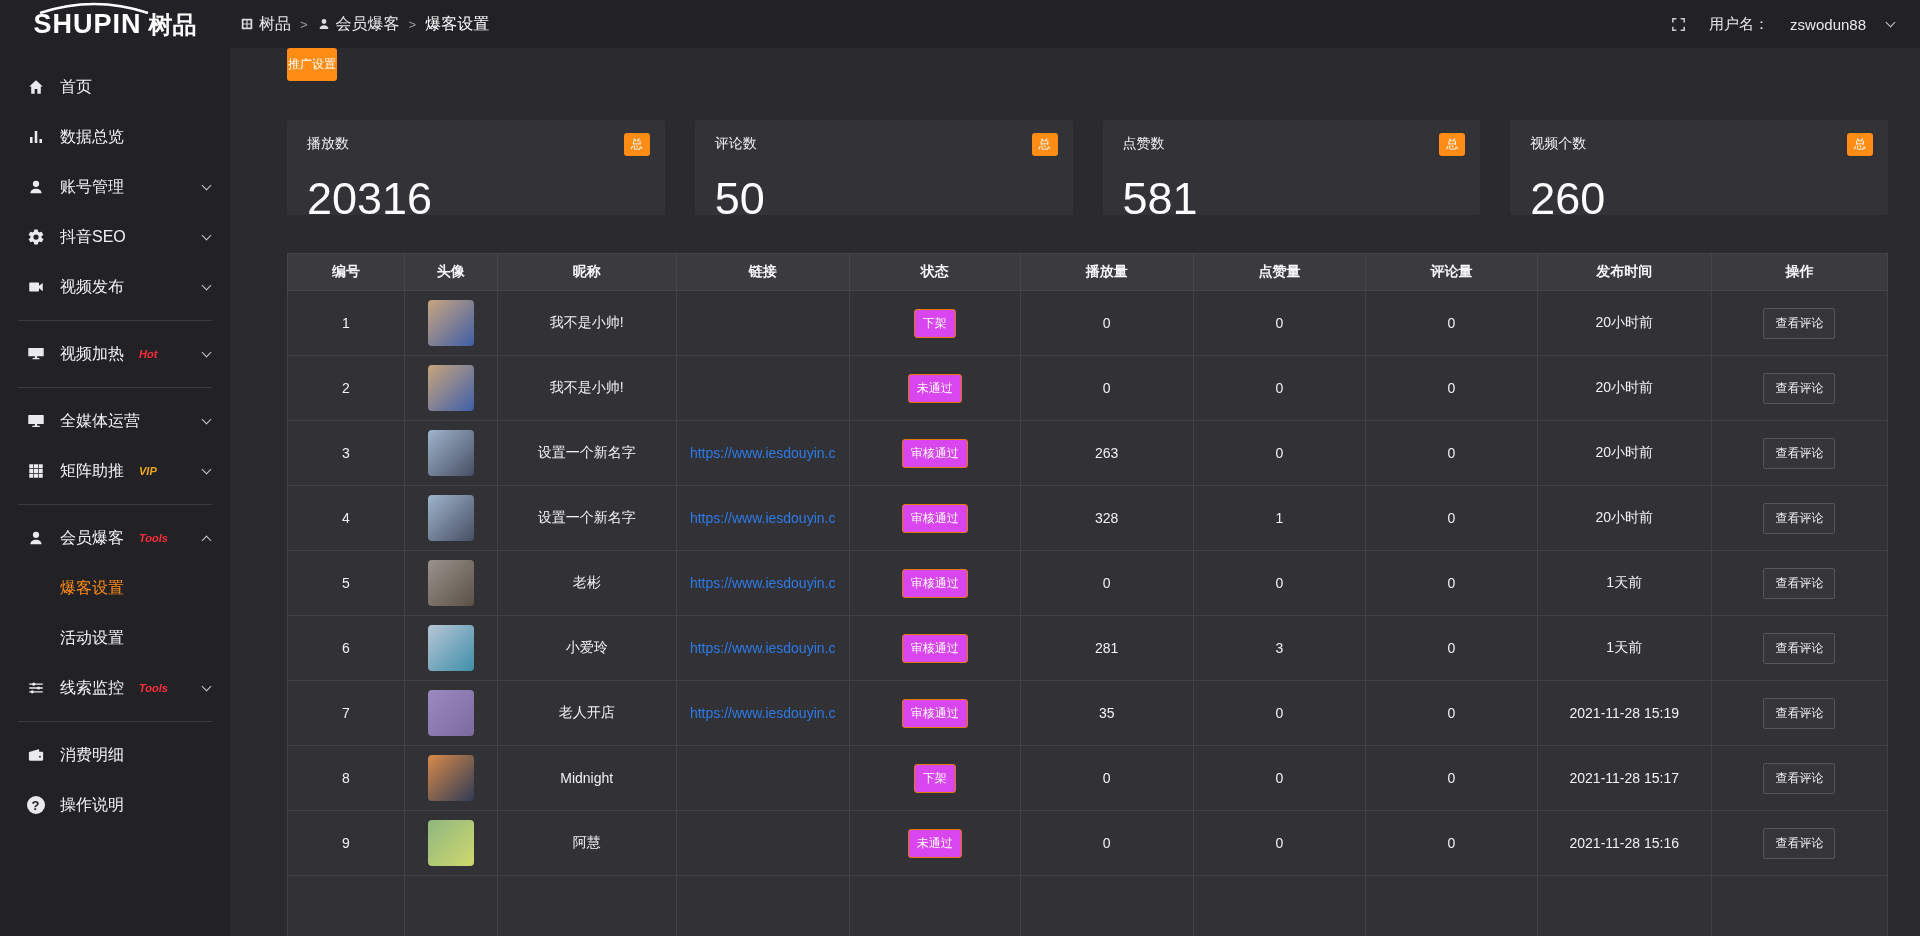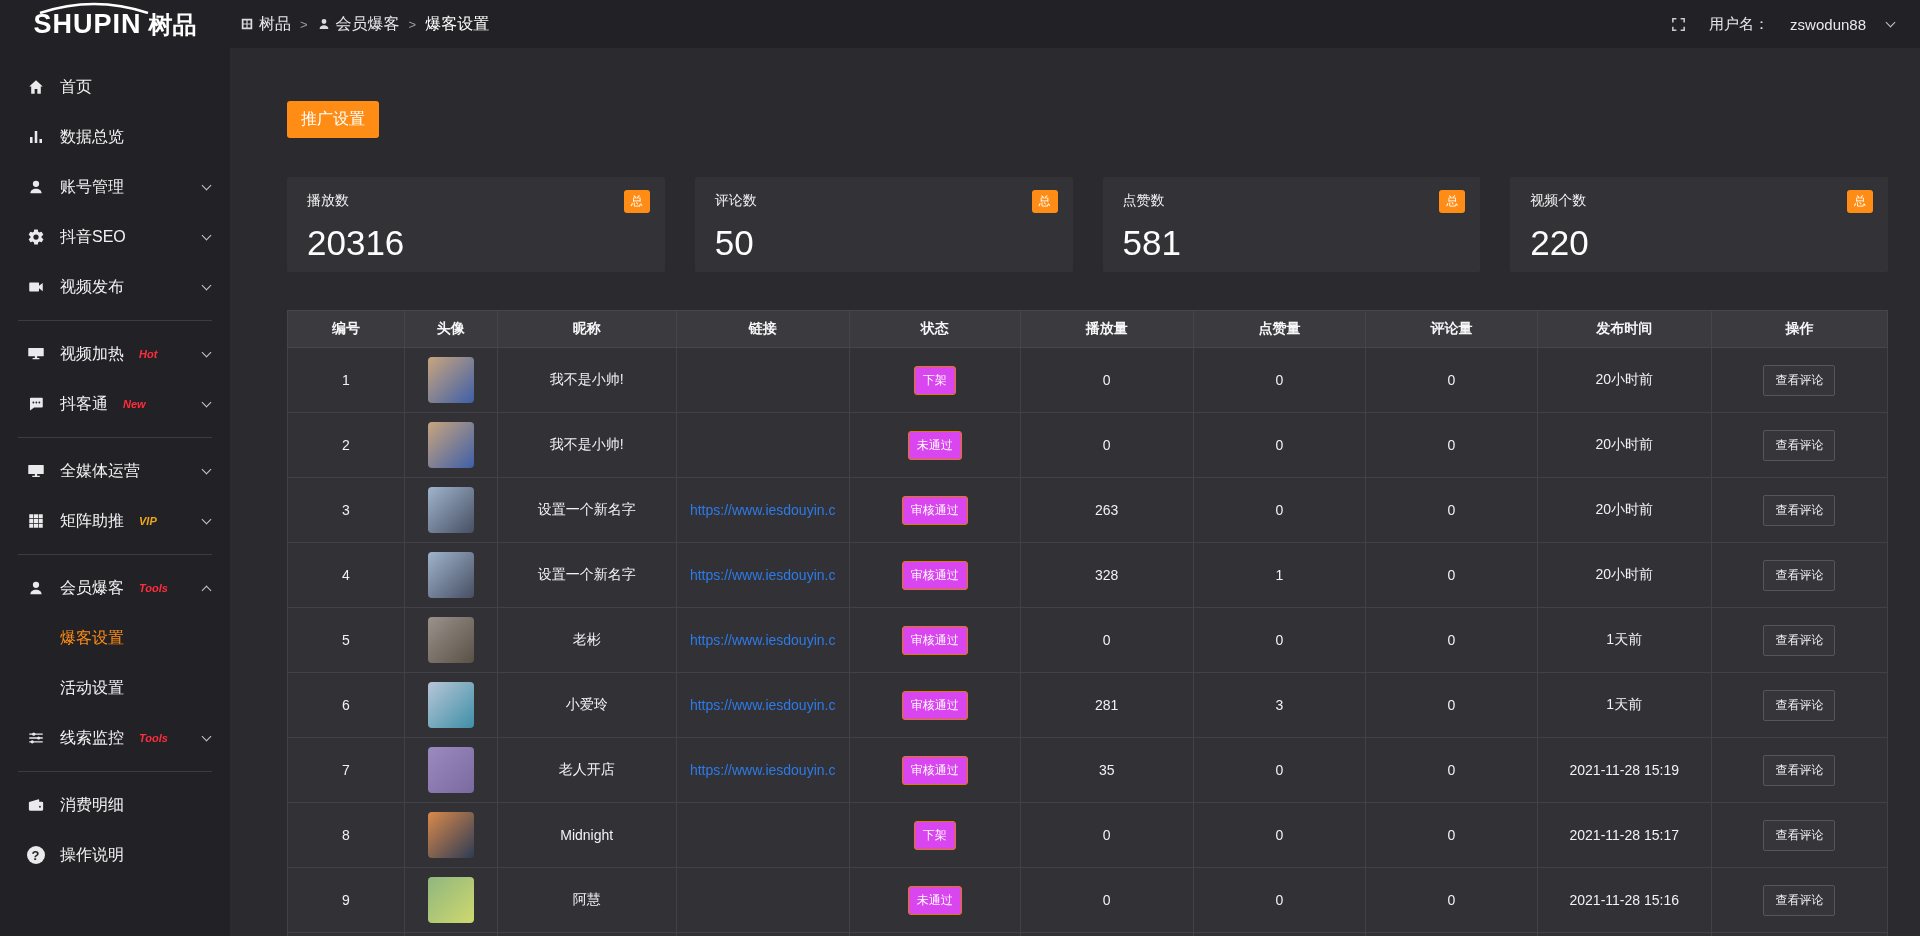--- a/index.html
+++ b/index.html
@@ -38,26 +38,26 @@
   .side-item .chev { margin-left:auto; }
   .side-sub { height:50px; display:flex; align-items:center; padding-left:60px; font-size:16px;
               color:#f2f2f3; cursor:pointer; }
   .side-sub.active { color:#ff8c14; }
   .side-divider { height:1px; background:#3b3b40; margin:8px 18px; }
   .q-circle { width:18px; height:18px; border-radius:50%; background:#eaeaec; color:#222226;
               font-size:13px; font-weight:bold; display:flex; align-items:center; justify-content:center; }
 
   
   .main { position:absolute; left:230px; top:48px; right:0; bottom:0; padding:0 32px 0 57px; overflow:hidden; }
-  .promo-btn { margin-top:53px; background:#ff8c14; color:#fff; font-size:16px; padding:8px 14px;
+  .promo-btn { background:#ff8c14; color:#fff; font-size:12px; padding:8px 1px;
                border:none; border-radius:3px; cursor:pointer; display:inline-block; }
   .cards { display:flex; gap:30px; margin-top:39px;justify-content:flex-end; }
   .card { flex:1; background:#323237; height:95px; position:relative; padding:15px 20px; border-radius:2px; }
   .card-label { font-size:14px; color:#f2f2f3; }
-  .card-value { font-size:35px; font-weight:400; margin-top:13px; color:#fdfdfd; }
+  .card-value { font-size:45px; font-weight:400; margin-top:20px; color:#fdfdfd; }
   .card-badge { position:absolute; top:13px; right:15px; background:#ff8c14; color:#fff;
                 font-size:12px; padding:3px 7px; border-radius:3px; }
 
   .table-wrap { margin-top:38px; }
   table { width:100%; border-collapse:collapse; table-layout:fixed; background:#313136; }
   th { background:#3a3a3f; height:37px; font-size:14px; font-weight:bold; color:#f6f6f8;
        border:1px solid #45454b; }
   td { height:65px; text-align:center; font-size:14px; color:#f2f2f3; border:1px solid #414147;
        overflow:hidden; white-space:nowrap; }
   .avatar { width:46px; height:46px; border-radius:4px; margin:0 auto; }
@@ -160,33 +160,20 @@
   </div>
   <div class="side-divider"></div>
   <div class="side-item">
     <span class="s-icon">
         <svg width="18" height="18" viewBox="0 0 24 24">
           <path d="M2.5 4h19a.8.8 0 0 1 .8.8v9.4a.8.8 0 0 1-.8.8H13.5v2.4h3V19h-9v-1.6h3V15H2.5a.8.8 0 0 1-.8-.8V4.8a.8.8 0 0 1 .8-.8z"></path>
         </svg>
       </span>
     <span>视频加热</span>
     <span class="side-badge badge-red">Hot</span>
-    <span class="chev"></span>
-  </div>
-  <div class="side-item">
-    <span class="s-icon">
-        <svg width="18" height="18" viewBox="0 0 24 24">
-          <path d="M4 3.5h16a1 1 0 0 1 1 1v11a1 1 0 0 1-1 1H9.5L4 20.5v-16a1 1 0 0 1 1-1z"></path>
-          <circle cx="8.5" cy="10" r="1.2" fill="#222226"></circle>
-          <circle cx="12.5" cy="10" r="1.2" fill="#222226"></circle>
-          <circle cx="16.5" cy="10" r="1.2" fill="#222226"></circle>
-        </svg>
-      </span>
-    <span>抖客通</span>
-    <span class="side-badge badge-red">New</span>
     <span class="chev"></span>
   </div>
   <div class="side-divider"></div>
   <div class="side-item">
     <span class="s-icon">
         <svg width="18" height="18" viewBox="0 0 24 24">
           <path d="M2.5 4h19a.8.8 0 0 1 .8.8v10.4a.8.8 0 0 1-.8.8h-8v2.4h3.5V20h-10v-1.6h3.5V16h-8a.8.8 0 0 1-.8-.8V4.8a.8.8 0 0 1 .8-.8z"></path>
         </svg>
       </span>
     <span>全媒体运营</span>
@@ -264,21 +251,21 @@
       <div class="card-value">50</div>
       <span class="card-badge">总</span>
     </div>
     <div class="card">
       <div class="card-label">点赞数</div>
       <div class="card-value">581</div>
       <span class="card-badge">总</span>
     </div>
     <div class="card">
       <div class="card-label">视频个数</div>
-      <div class="card-value">220</div>
+      <div class="card-value">260</div>
       <span class="card-badge">总</span>
     </div>
   </div>
 
   <div class="table-wrap">
     <table>
       <colgroup>
         <col style="width:7.3%">
           <col style="width:5.8%">
           <col style="width:11.2%">

